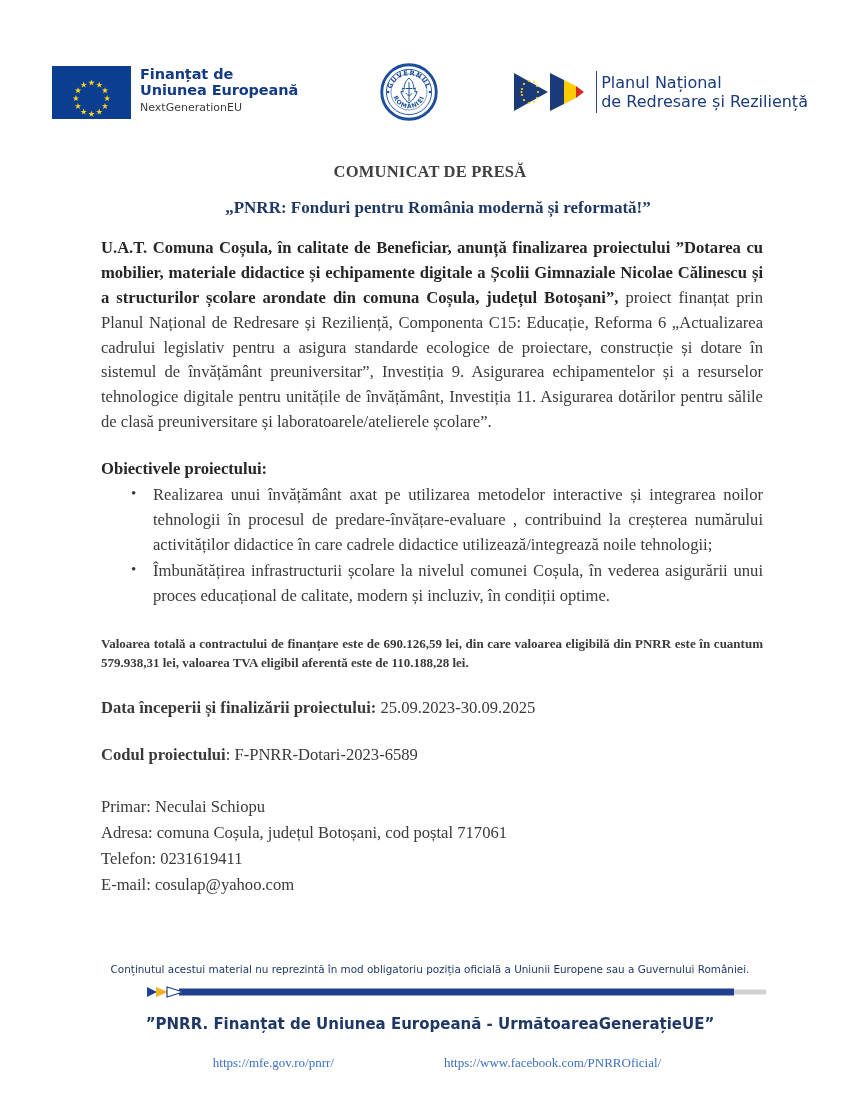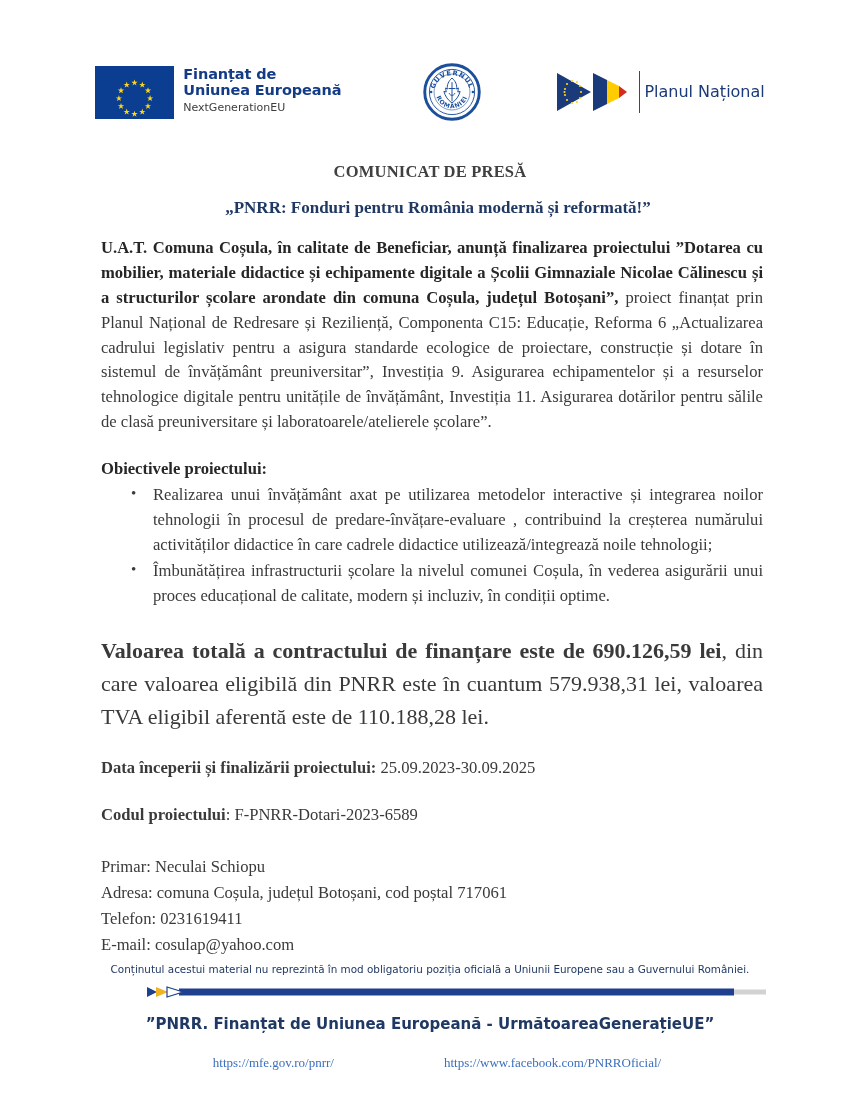--- a/index.html
+++ b/index.html
@@ -168,24 +168,25 @@
     content: "\2022";
     position: absolute;
     left: -22px;
     top: -1px;
     font-size: 15px;
     color: #3a3a3a;
   }
 
   .block {
     margin-top: 25px;
-    font-size: 22px;
+    font-size: 13px;
     line-height: 1.5;
     text-align: justify;
     color: #3a3a3a;
+    font-weight: bold;
   }
   .block-tight {
     margin-top: 23px;
     font-size: 16.6px;
     line-height: 1.5;
     color: #3a3a3a;
   }
   .contact-block {
     margin-top: 26px;
     font-size: 16.6px;
@@ -323,20 +324,21 @@
           <circle cx="9.5" cy="23" r="1.1"></circle>
             <circle cx="10" cy="20" r="1.1"></circle>
         </g>
         <polygon points="38,4 38,42 52,35 52,11" fill="#1b3a7a"></polygon>
         <polygon points="52,11 52,35 64,29 64,17" fill="#ffcc00"></polygon>
         <polygon points="64,17 64,29 72,23" fill="#d52b1e"></polygon>
       </svg>
       <div class="pnrr-divider"></div>
       <div class="pnrr-text">
         <div>Planul Național</div>
+        <div>de Redresare și Reziliență</div>
       </div>
     </div>
   </div>
 
   <div class="doc-title">COMUNICAT DE PRESĂ</div>
   <div class="doc-subtitle">„PNRR: Fonduri pentru România modernă și reformată!”</div>
 
   <div class="content">
 
     <p class="body"><b>U.A.T. Comuna Coșula, în calitate de Beneficiar, anunță finalizarea proiectului ”Dotarea cu mobilier, materiale didactice și echipamente digitale a Școlii Gimnaziale Nicolae Călinescu și a structurilor școlare arondate din comuna Coșula, județul Botoșani”,</b><span> proiect finanțat prin Planul Național de Redresare și Reziliență, Componenta C15: Educație, Reforma 6 „Actualizarea cadrului legislativ pentru a asigura standarde ecologice de proiectare, construcție și dotare în sistemul de învățământ preuniversitar”, Investiția 9. Asigurarea echipamentelor și a resurselor tehnologice digitale pentru unitățile de învățământ, Investiția 11. Asigurarea dotărilor pentru sălile de clasă preuniversitare și laboratoarele/atelierele școlare”.</span></p>

